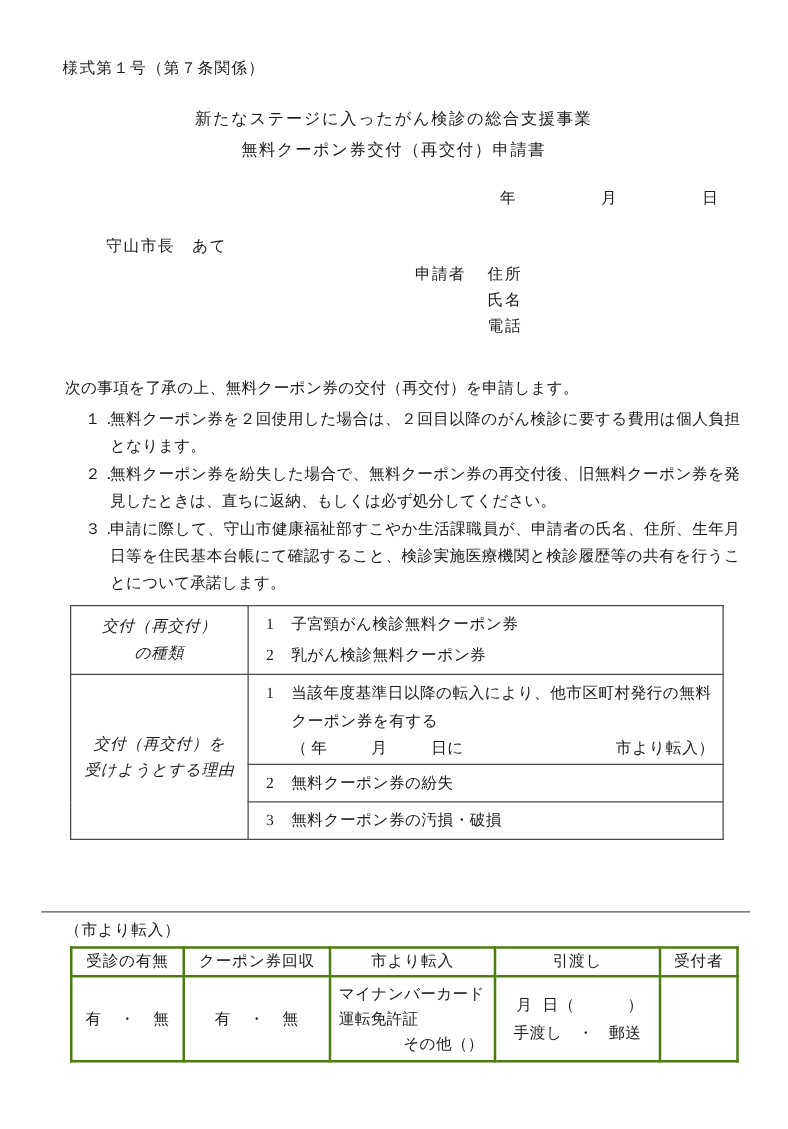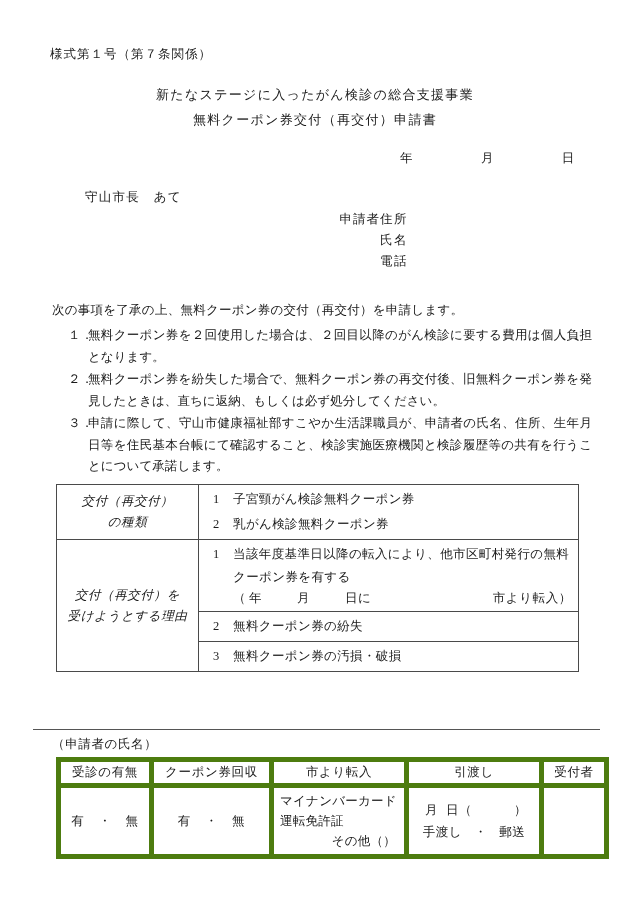--- a/index.html
+++ b/index.html
@@ -70,25 +70,24 @@
     position: absolute;
     left: 85px;
     top: 189px;
     font-size: 12.5px;
     letter-spacing: 0.1em;
   }
 
   
   .applicant {
     position: absolute;
-    left: 322px;
+    left: 332px;
     top: 209px;
     font-size: 12.5px;
     line-height: 21px;
-    text-align: right;
   }
   .applicant-row {
     display: flex;
   }
   .applicant-tag {
     width: 58px;
     letter-spacing: 0.08em;
   }
   .applicant-field {
     letter-spacing: 0.12em;
@@ -233,21 +232,21 @@
   .staff-table {
     position: absolute;
     left: 56px;
     top: 757px;
     width: 523px;
     border-collapse: collapse;
     table-layout: fixed;
     font-size: 12.5px;
   }
   .staff-table td {
-    border: 5px solid #4d7c0f;
+    border: 2px solid #4d7c0f;
     padding: 0;
     vertical-align: middle;
     text-align: center;
   }
   .staff-table thead td {
     height: 21px;
     letter-spacing: 0.05em;
   }
   .col-1 { width: 88px; }
   .col-2 { width: 115px; }
@@ -398,21 +397,21 @@
             <span class="opt-text">無料クーポン券の汚損・破損</span>
           </div>
         </td>
       </tr>
     </tbody>
   </table>
 
 
   <div class="divider"></div>
 
-  <div class="staff-caption">（申請者の氏名）</div>
+  <div class="staff-caption">（市より転入）</div>
 
   <table class="staff-table">
     <thead>
       <tr>
         <td class="col-1">受診の有無</td>
         <td class="col-2">クーポン券回収</td>
         <td class="col-3">市より転入</td>
         <td class="col-4">引渡し</td>
         <td class="col-5">受付者</td>
       </tr>

